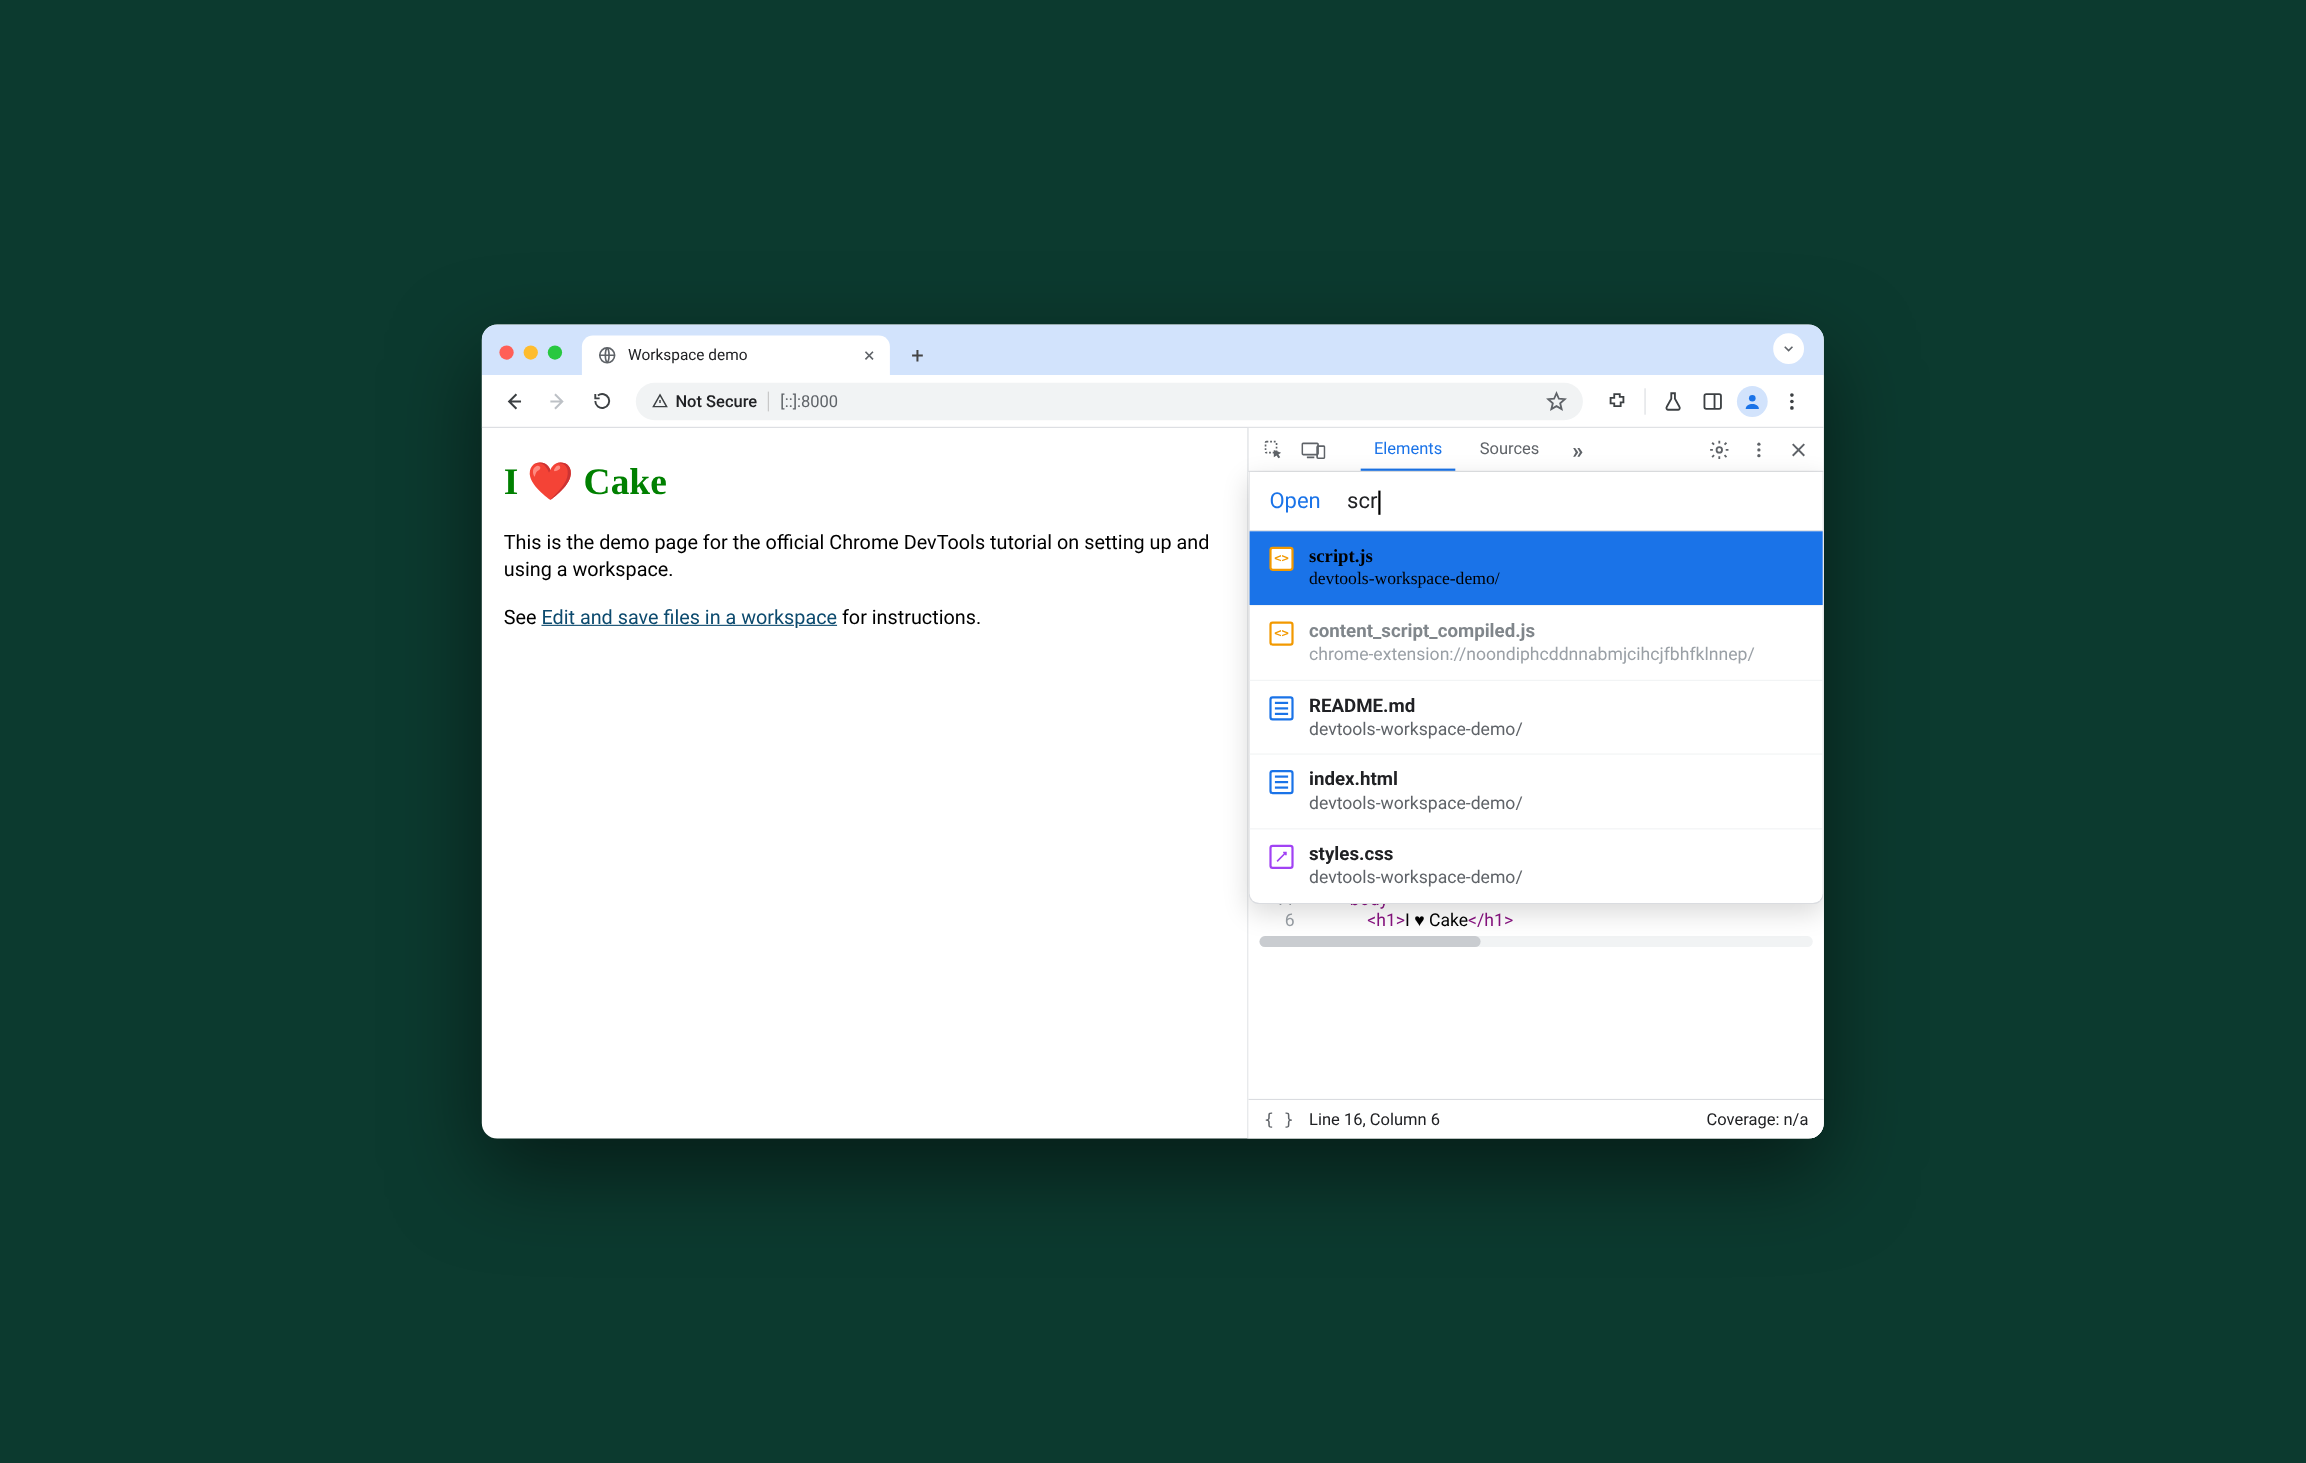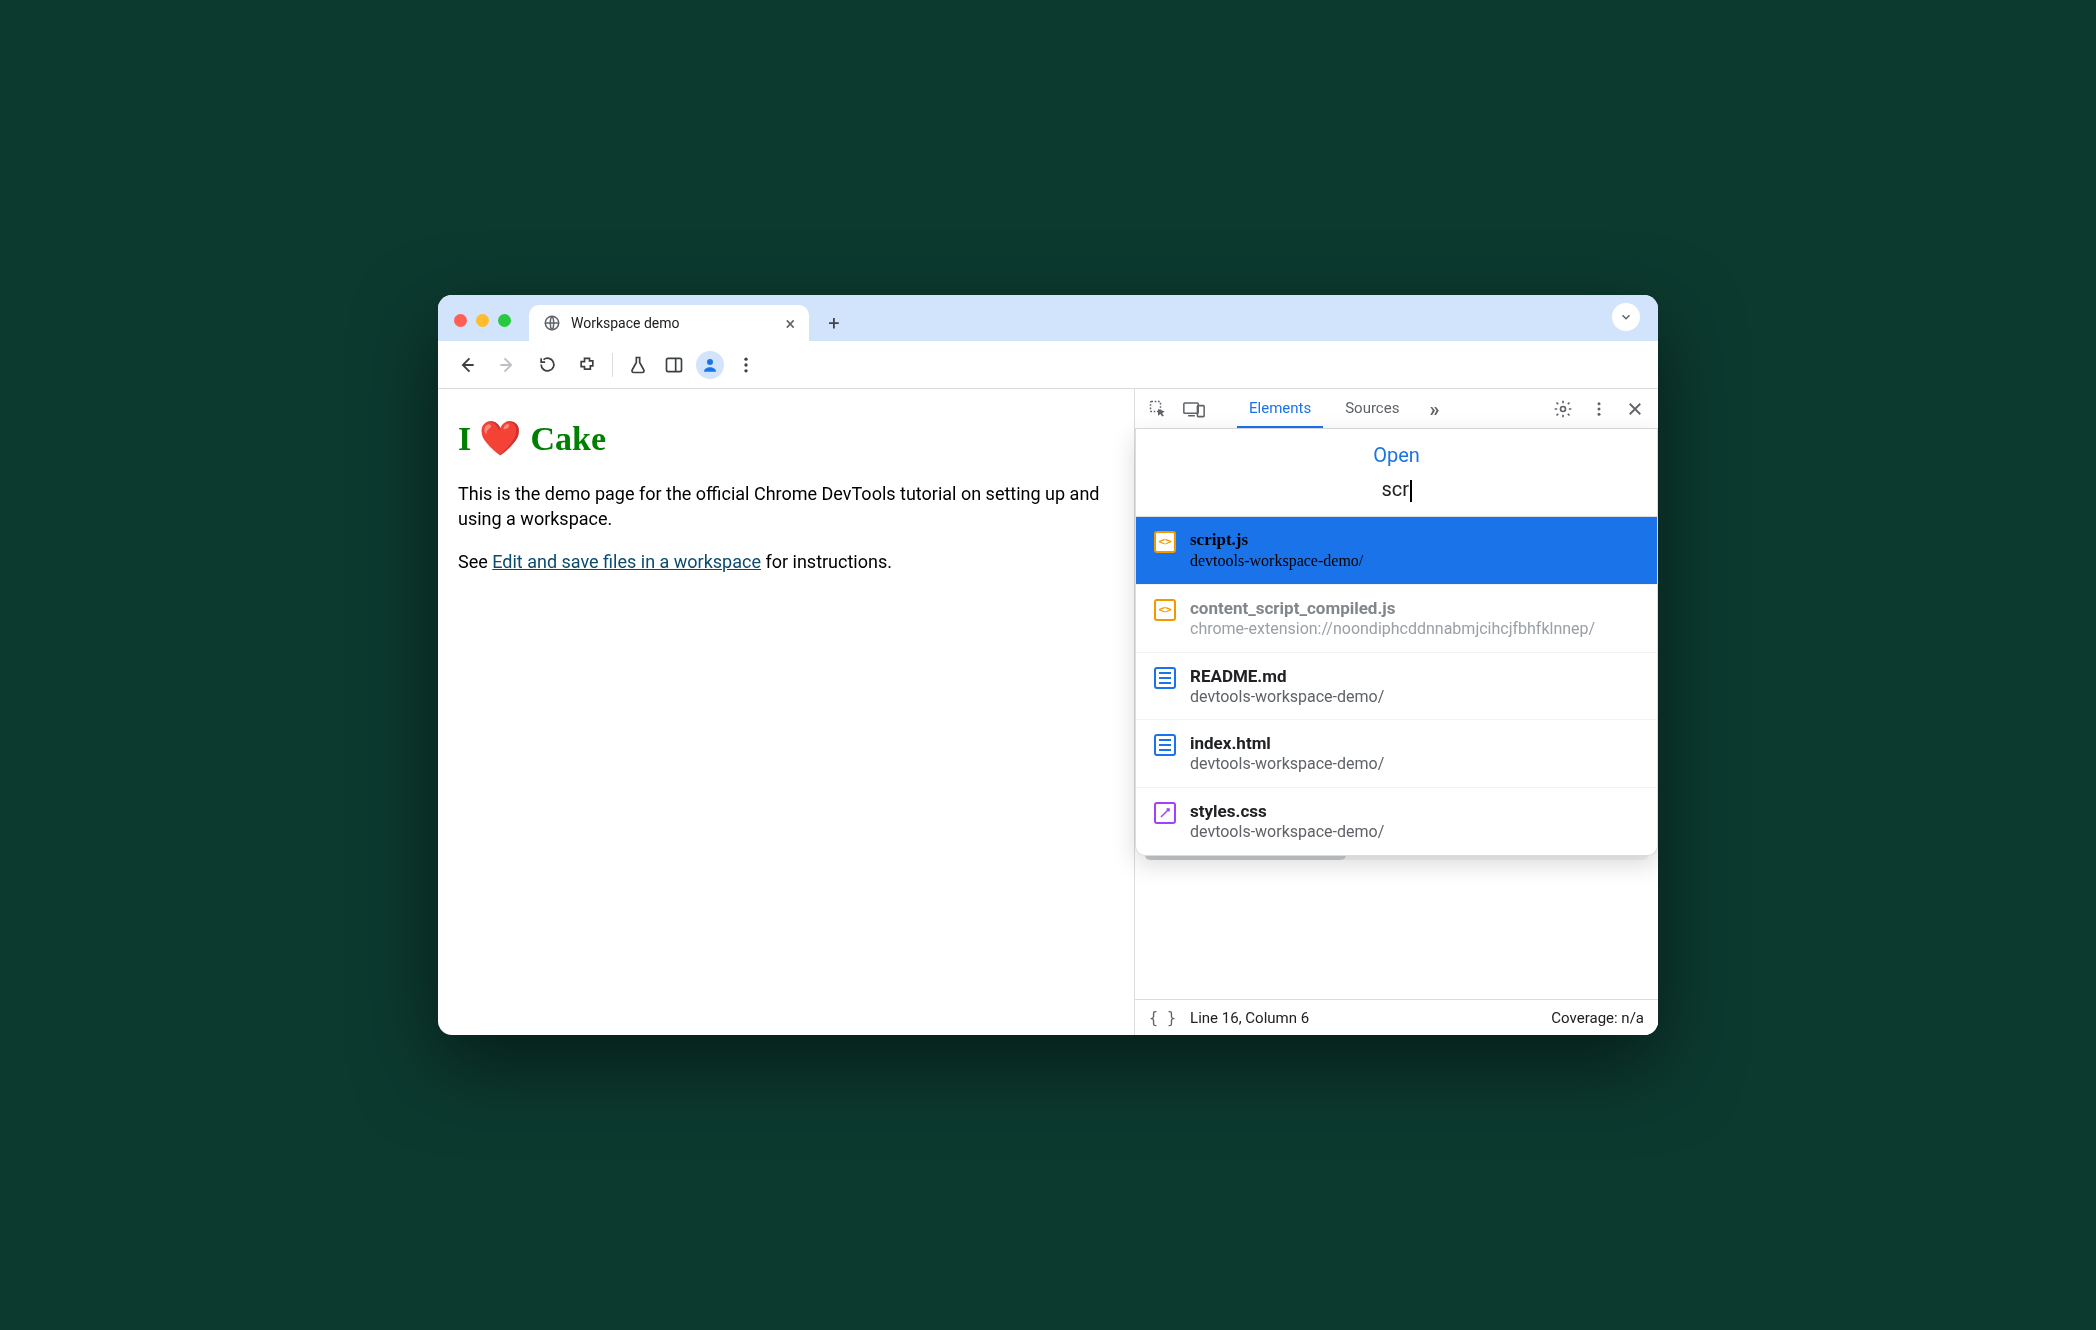--- a/index.html
+++ b/index.html
@@ -70,21 +70,21 @@
 .code-txt{color:#000;margin-top:12px;}
 .hscroll{height:10px;background:#f1f3f4;margin:4px 10px 0;border-radius:6px;position:relative;}
 .hscroll::after{content:"";position:absolute;left:0;width:40%;top:0;bottom:0;background:#c9ccd0;border-radius:6px;}
 
 .statusbar{height:36px;border-top:1px solid var(--border);display:flex;align-items:center;padding:0 14px;gap:14px;font-size:15px;color:var(--text);}
 .statusbar .cov{margin-left:auto;}
 .braces{font-family:ui-monospace,Menlo,Consolas,monospace;color:#5f6368;}
 
 
 .cmdmenu{position:absolute;top:0;left:0;right:0;background:#fff;border:1px solid var(--border);border-top:none;box-shadow:0 8px 24px rgba(0,0,0,.15);border-radius:0 0 10px 10px;z-index:10;}
-.cmd-input{display:flex;align-items:center;gap:10px;padding:14px 18px;font-size:20px;flex-direction:column;}
+.cmd-input{display:flex;align-items:center;gap:24px;padding:14px 18px;font-size:20px;}
 .cmd-input .prefix{color:var(--blue);}
 .cmd-input .query{color:var(--text);position:relative;}
 .cmd-input .query::after{content:"";display:inline-block;width:1.5px;height:22px;background:#000;vertical-align:middle;margin-left:1px;}
 .cmd-list{border-top:1px solid var(--border);}
 .cmd-item{display:flex;align-items:flex-start;gap:14px;padding:12px 18px;border-top:1px solid #f1f3f4;}
 .cmd-item:first-child{border-top:none;}
 .cmd-item.selected{background:#1a73e8;}
 .cmd-item.selected .title,.cmd-item.selected .sub{color:#000000;font-family:Liberation Serif, serif;}
 .cmd-item .fi{width:22px;height:22px;flex-shrink:0;border:2px solid;border-radius:3px;display:flex;align-items:center;justify-content:center;font-size:11px;font-weight:bold;font-family:ui-monospace,monospace;margin-top:2px;}
 .fi.js{border-color:#f29900;color:#f29900;}
@@ -137,20 +137,36 @@
     <div class="navbtn disabled">
       <svg width="20" height="20" viewBox="0 0 24 24" fill="none" stroke="#bdc1c6" stroke-width="2.2">
           <path d="M9 4l8 8-8 8M17 12H4"></path>
         </svg>
     </div>
     <div class="navbtn">
       <svg width="19" height="19" viewBox="0 0 24 24" fill="none" stroke="#3c4043" stroke-width="2.2">
           <path d="M4 12a8 8 0 1 0 3-6.2M4 4v5h5"></path>
         </svg>
     </div>
+    <div class="omnibox">
+      <span class="sec">
+        <svg width="16" height="16" viewBox="0 0 24 24" fill="none" stroke="#3c4043" stroke-width="2">
+            <path d="M12 3l9 16H3z"></path>
+            <path d="M12 10v4M12 17h.01"></path>
+          </svg>
+        <span>Not Secure</span>
+      </span>
+      <span class="sep"></span>
+      <span class="url">[::]:8000</span>
+      <span class="star">
+        <svg width="20" height="20" viewBox="0 0 24 24" fill="none" stroke="#5f6368" stroke-width="2">
+            <path d="M12 3l2.6 6 6.4.5-5 4.4 1.6 6.3L12 17l-5.6 3.2L8 13.9 3 9.5l6.4-.5z"></path>
+          </svg>
+      </span>
+    </div>
     <div class="ricons">
       <div class="ricon">
         <svg width="20" height="20" viewBox="0 0 24 24" fill="none" stroke="#3c4043" stroke-width="2">
             <path d="M9 4h6v3h4v6h-3v4H9v-3H5V8h4z"></path>
           </svg>
       </div>
       <div class="vsep"></div>
       <div class="ricon">
         <svg width="20" height="20" viewBox="0 0 24 24" fill="none" stroke="#3c4043" stroke-width="2">
             <path d="M9 3h6M10 3v6l-5 9a2 2 0 0 0 2 3h10a2 2 0 0 0 2-3l-5-9V3"></path>

